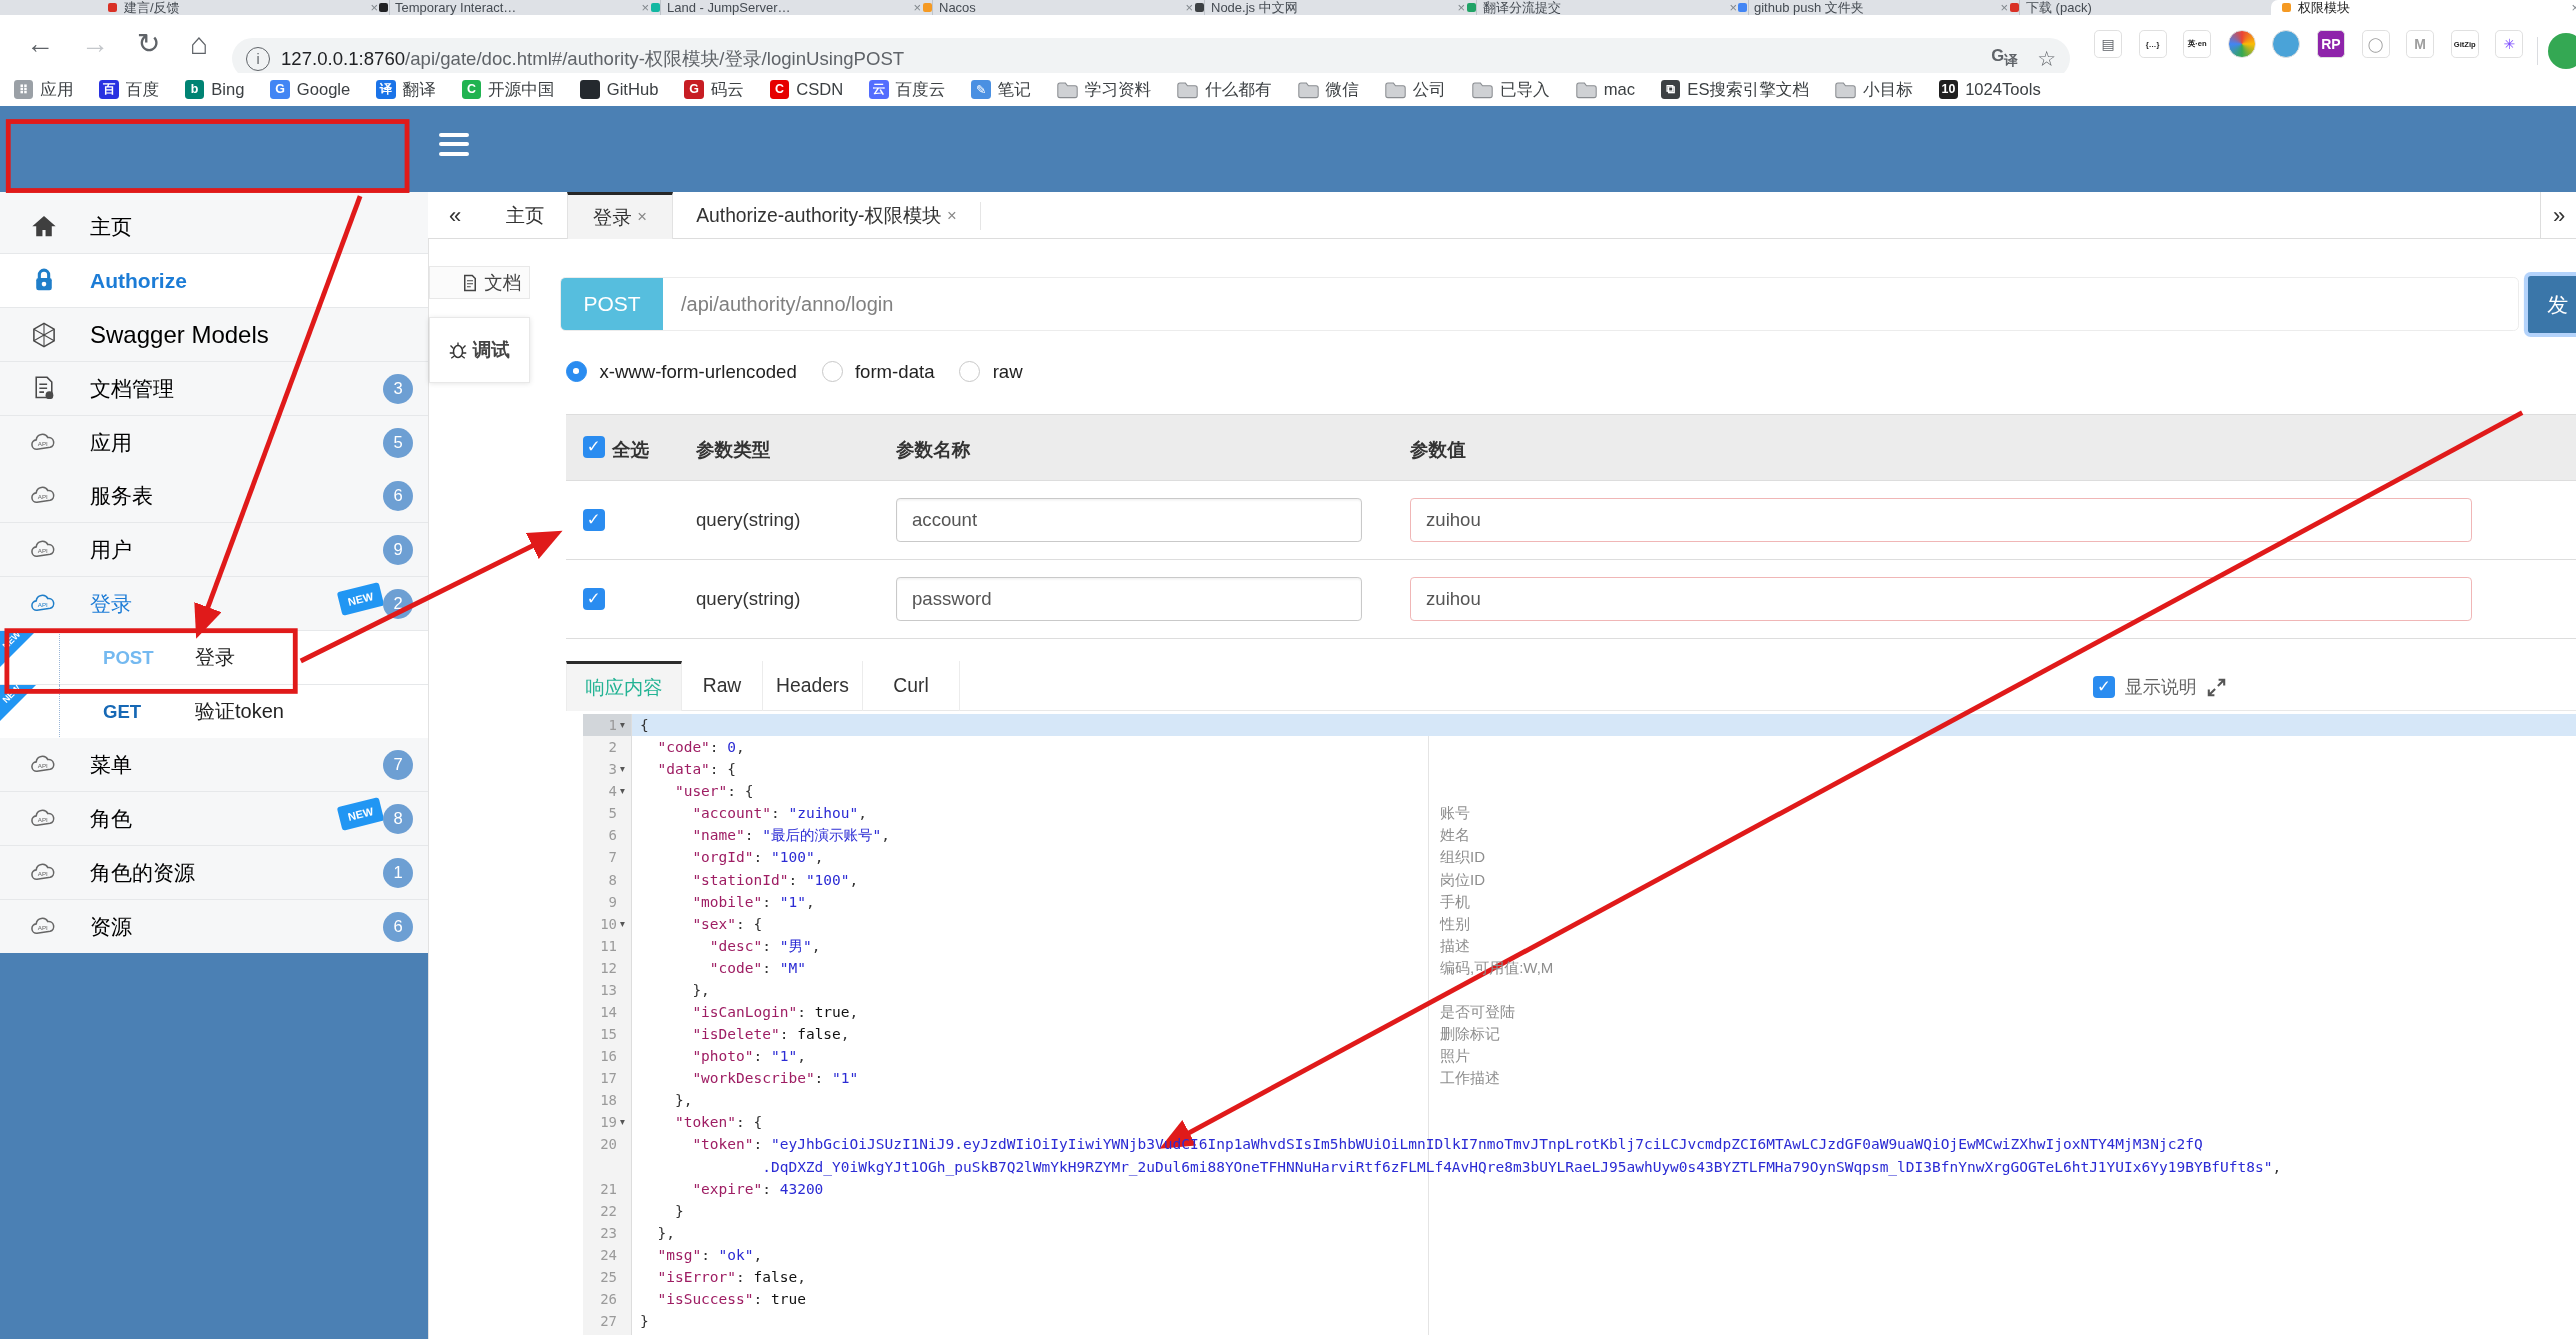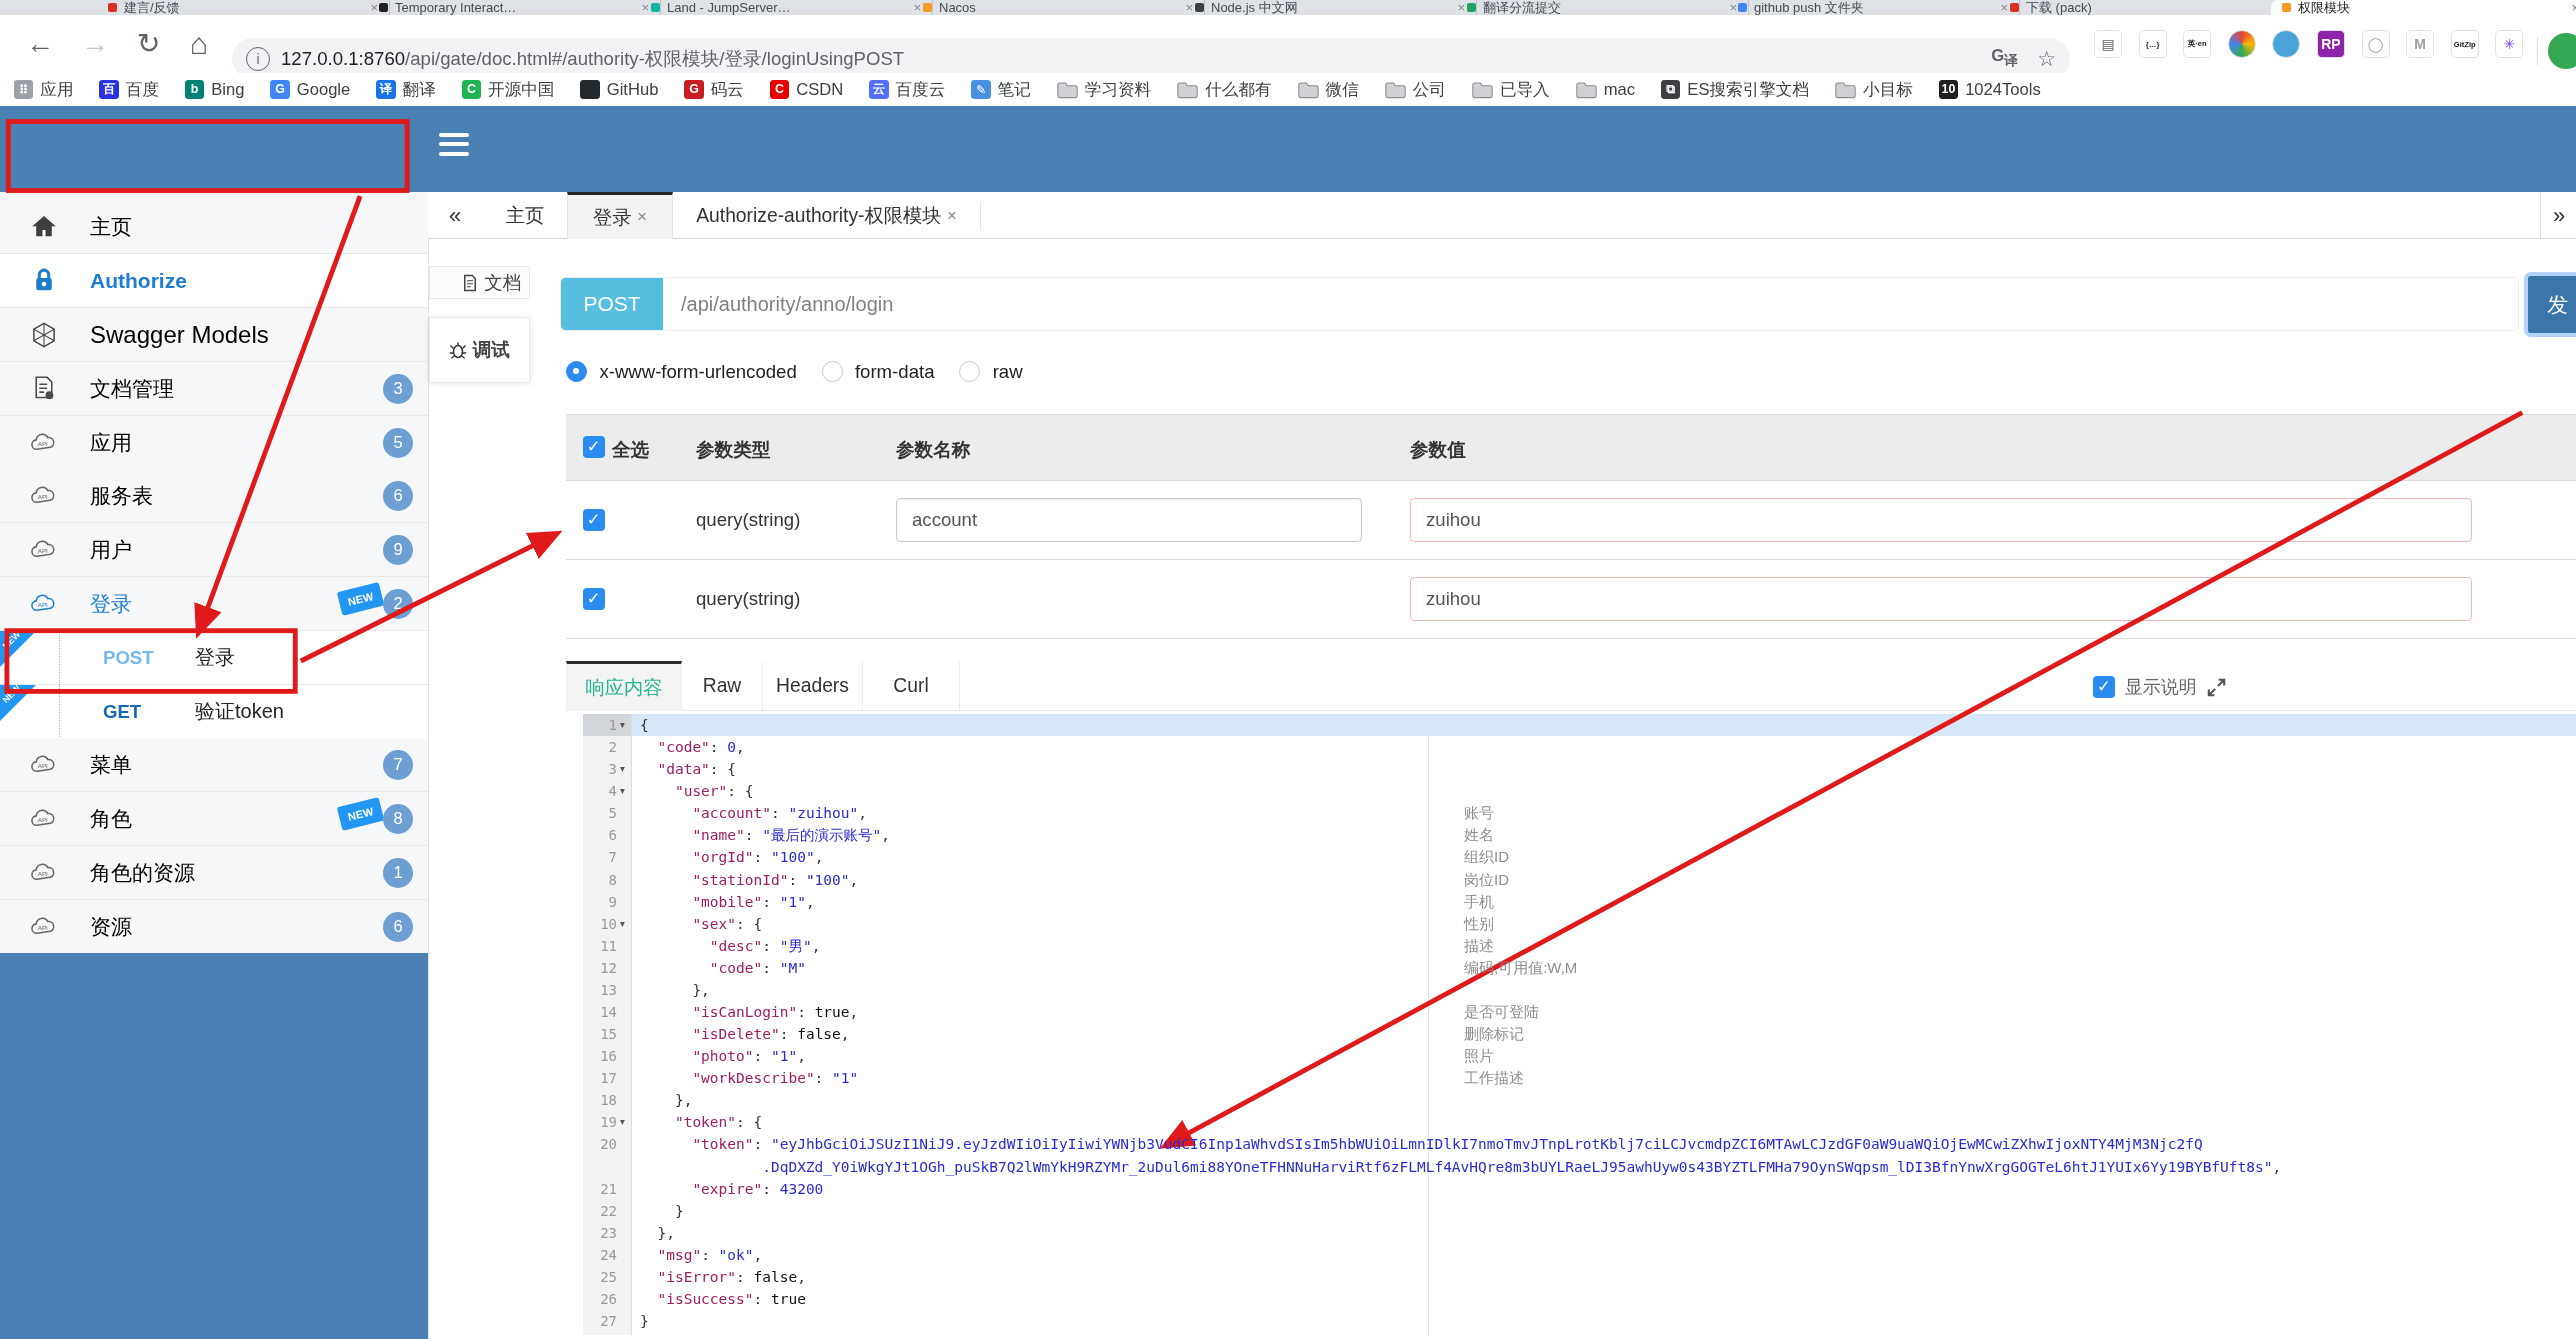--- a/index.html
+++ b/index.html
@@ -88,21 +88,21 @@
   .ed-gutter{left:583px;top:714px;width:48px;height:621px;background:#f3f3f3;border-right:0.7px solid #ddd;}
   .ed-num{position:absolute;left:583px;width:34px;text-align:right;font-family:"DejaVu Sans Mono",monospace;
           font-size:14px;color:#9a9a9a;height:22px;line-height:22px;}
   .ed-fold{position:absolute;left:620px;font-size:9.7px;color:#555;height:22px;line-height:22px;}
   .ed-code{position:absolute;left:640px;height:22px;line-height:22px;font-family:"DejaVu Sans Mono",monospace;
            font-size:14.5px;white-space:pre;color:#333;}
   .ed-code .k{color:#9e1d63;}
   .ed-code .s{color:#2b2bd4;}
   .ed-code .n{color:#2b2bd4;}
   .ed-code .b{color:#111;}
-  .ed-ann{position:absolute;left:1440px;height:22px;line-height:22px;font-size:15px;color:#8e8e8e;white-space:nowrap;margin-left:24px;}
+  .ed-ann{position:absolute;left:1440px;height:22px;line-height:22px;font-size:15px;color:#8e8e8e;white-space:nowrap;}
   .seln{background:#d6e7f8;}
 </style>
 </head>
 <body>
 
 <div class="stage">
 
   <div class="abs tabstrip" id="tabstrip">
       <div class="btab" style="left: 97px; width: 270px;">
         <div style="width: 9px; height: 9px; border-radius: 2.1px; background: rgb(217, 48, 37); flex: 0 0 auto;"></div>
@@ -459,20 +459,21 @@
       </div>
       <div class="trow" style="top: 66px;">
         <div class="cbx" style="position: absolute; left: 16.6px; top: 28px;">✓</div>
         <div style="position: absolute; left: 130px; top: 28px; font-size: 18.6px; color: rgb(51, 51, 51);">query(string)</div>
         <div class="pinput gray" style="left: 330px; top: 17px; width: 466px;">account</div>
         <div class="pinput pink" style="left: 844px; top: 17px; width: 1062px;">zuihou</div>
       </div>
       <div class="trow" style="top: 145px;">
         <div class="cbx" style="position: absolute; left: 16.6px; top: 28px;">✓</div>
         <div style="position: absolute; left: 130px; top: 28px; font-size: 18.6px; color: rgb(51, 51, 51);">query(string)</div>
+        <div class="pinput gray" style="left: 330px; top: 17px; width: 466px;">password</div>
         <div class="pinput pink" style="left: 844px; top: 17px; width: 1062px;">zuihou</div>
       </div>
     </div>
 
   <div class="abs rtabs" id="rtabs">
       <div class="rtab active" style="left: 0px; width: 116px;">响应内容</div>
       <div class="rtab" style="left: 116px; width: 81px;">Raw</div>
       <div class="rtab" style="left: 197px; width: 100px;">Headers</div>
       <div class="rtab" style="left: 297px; width: 97px;">Curl</div>
     </div>

